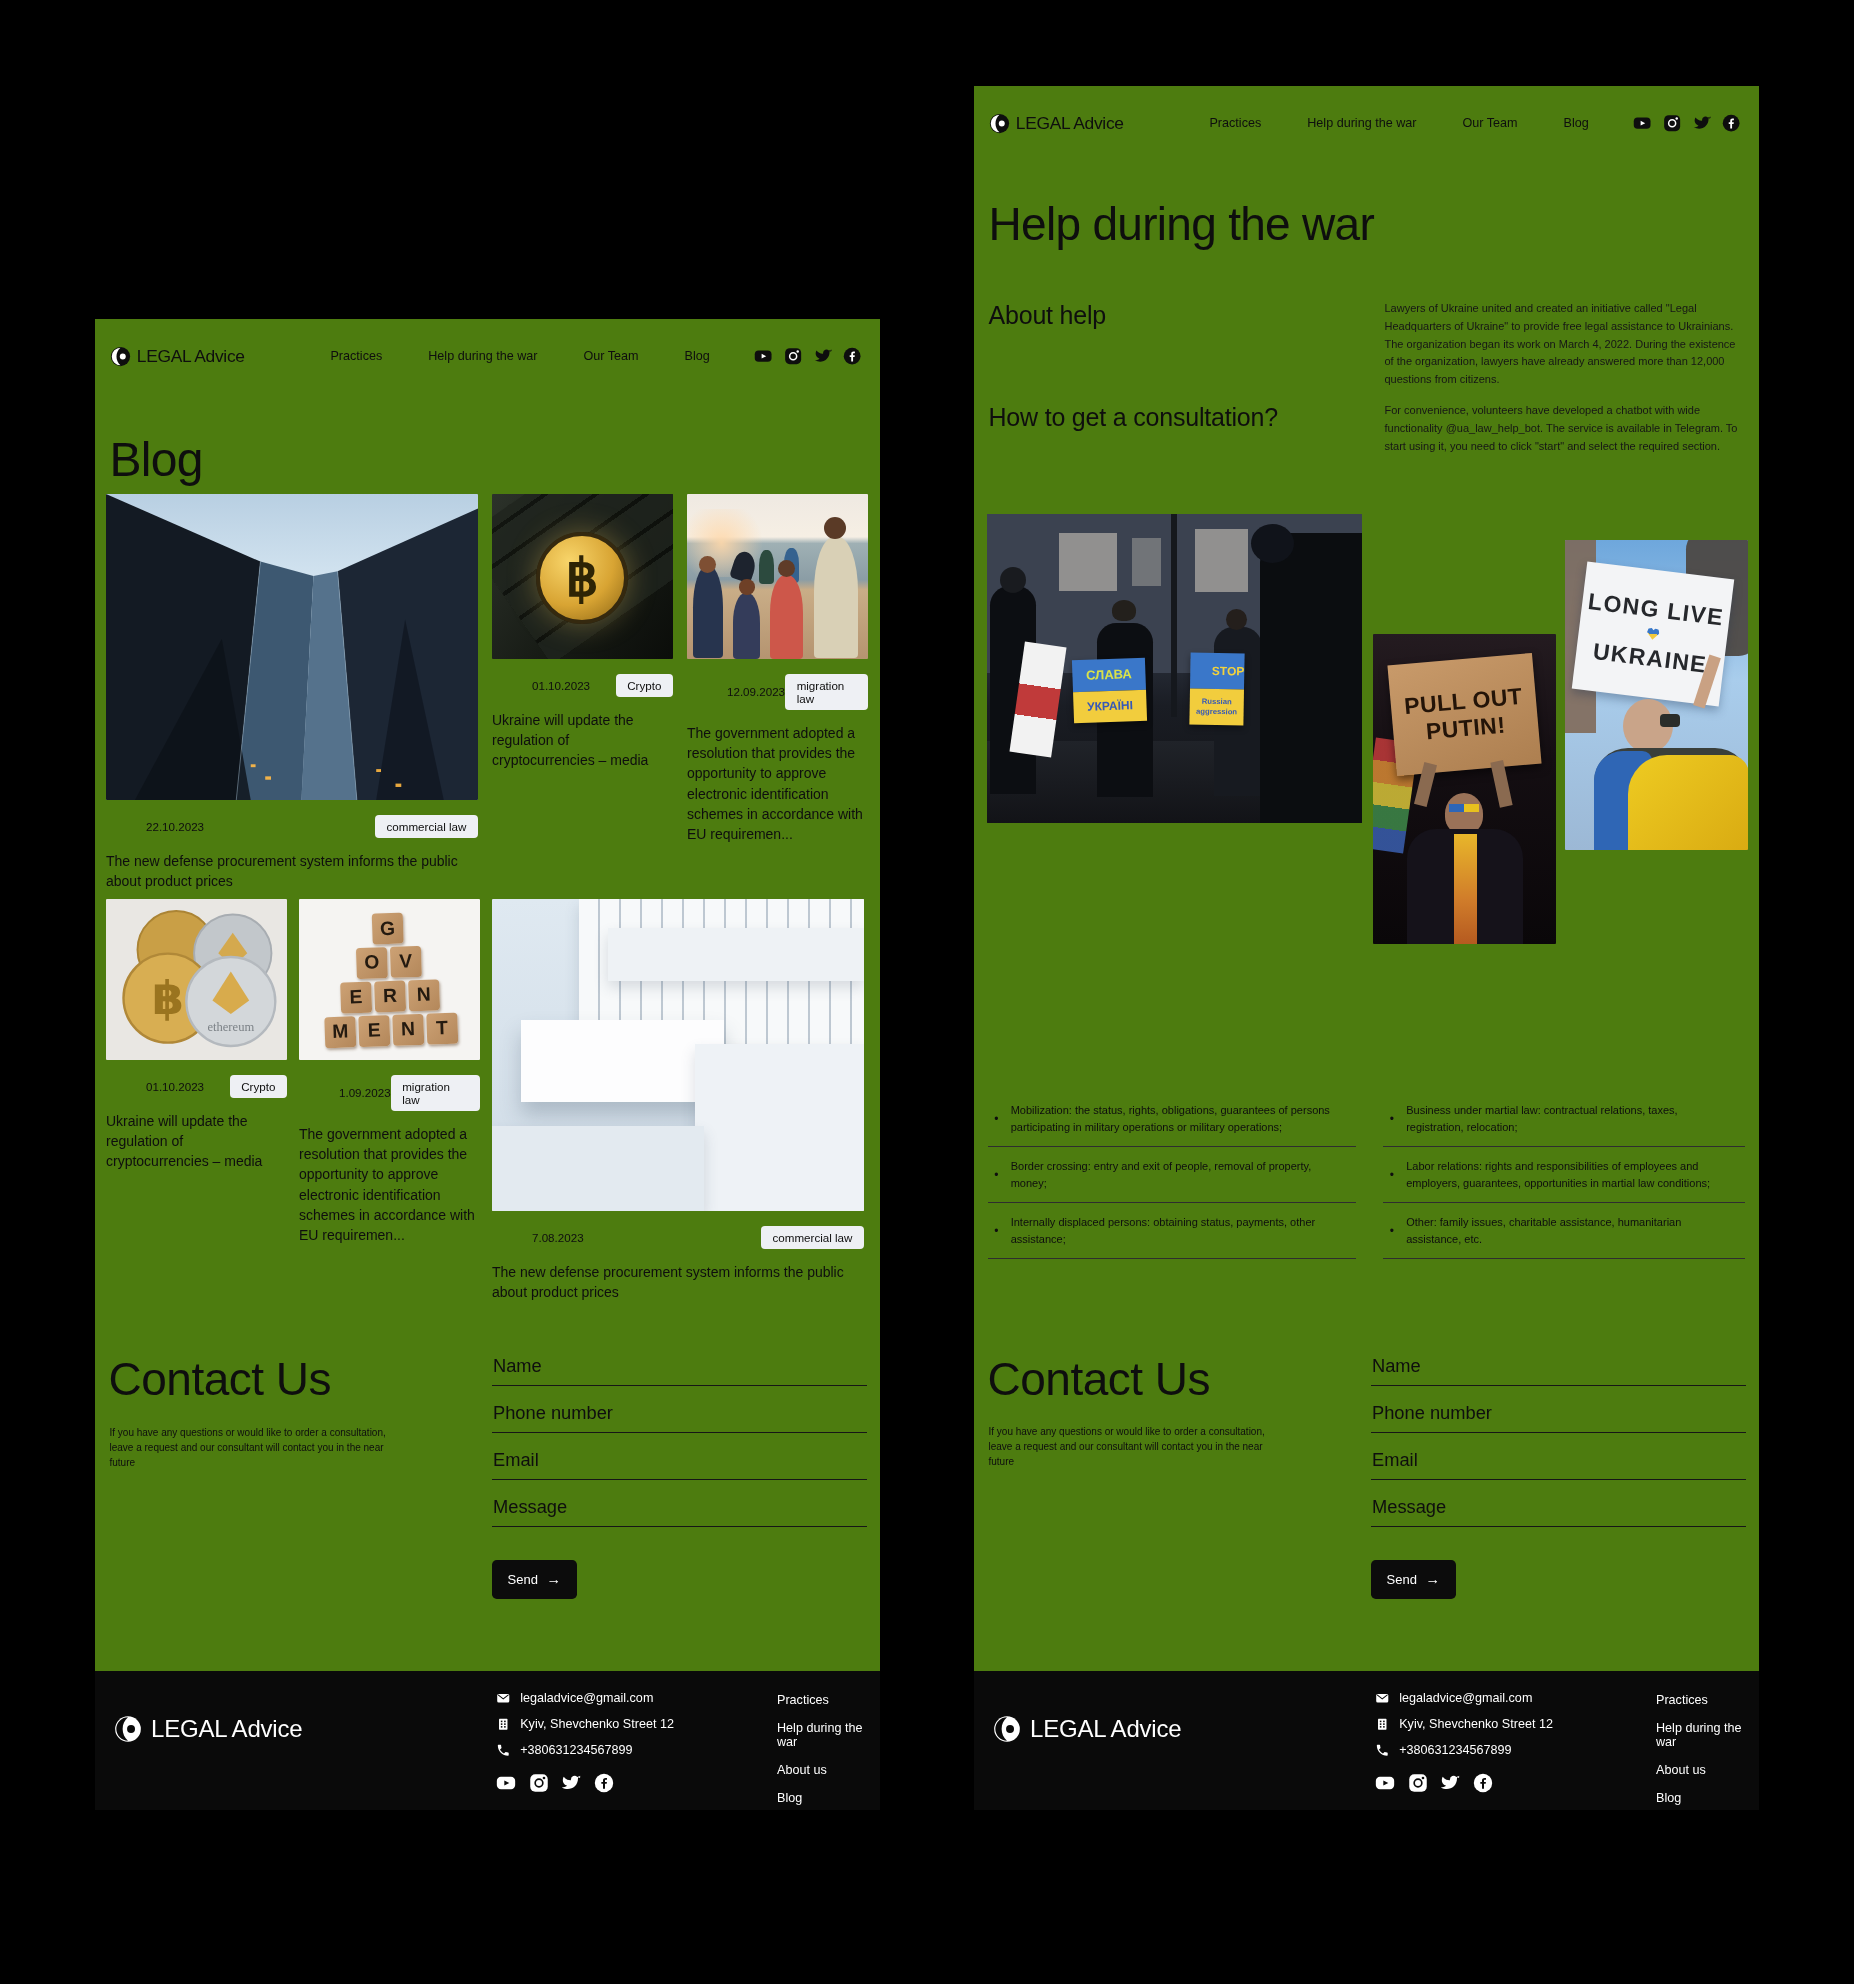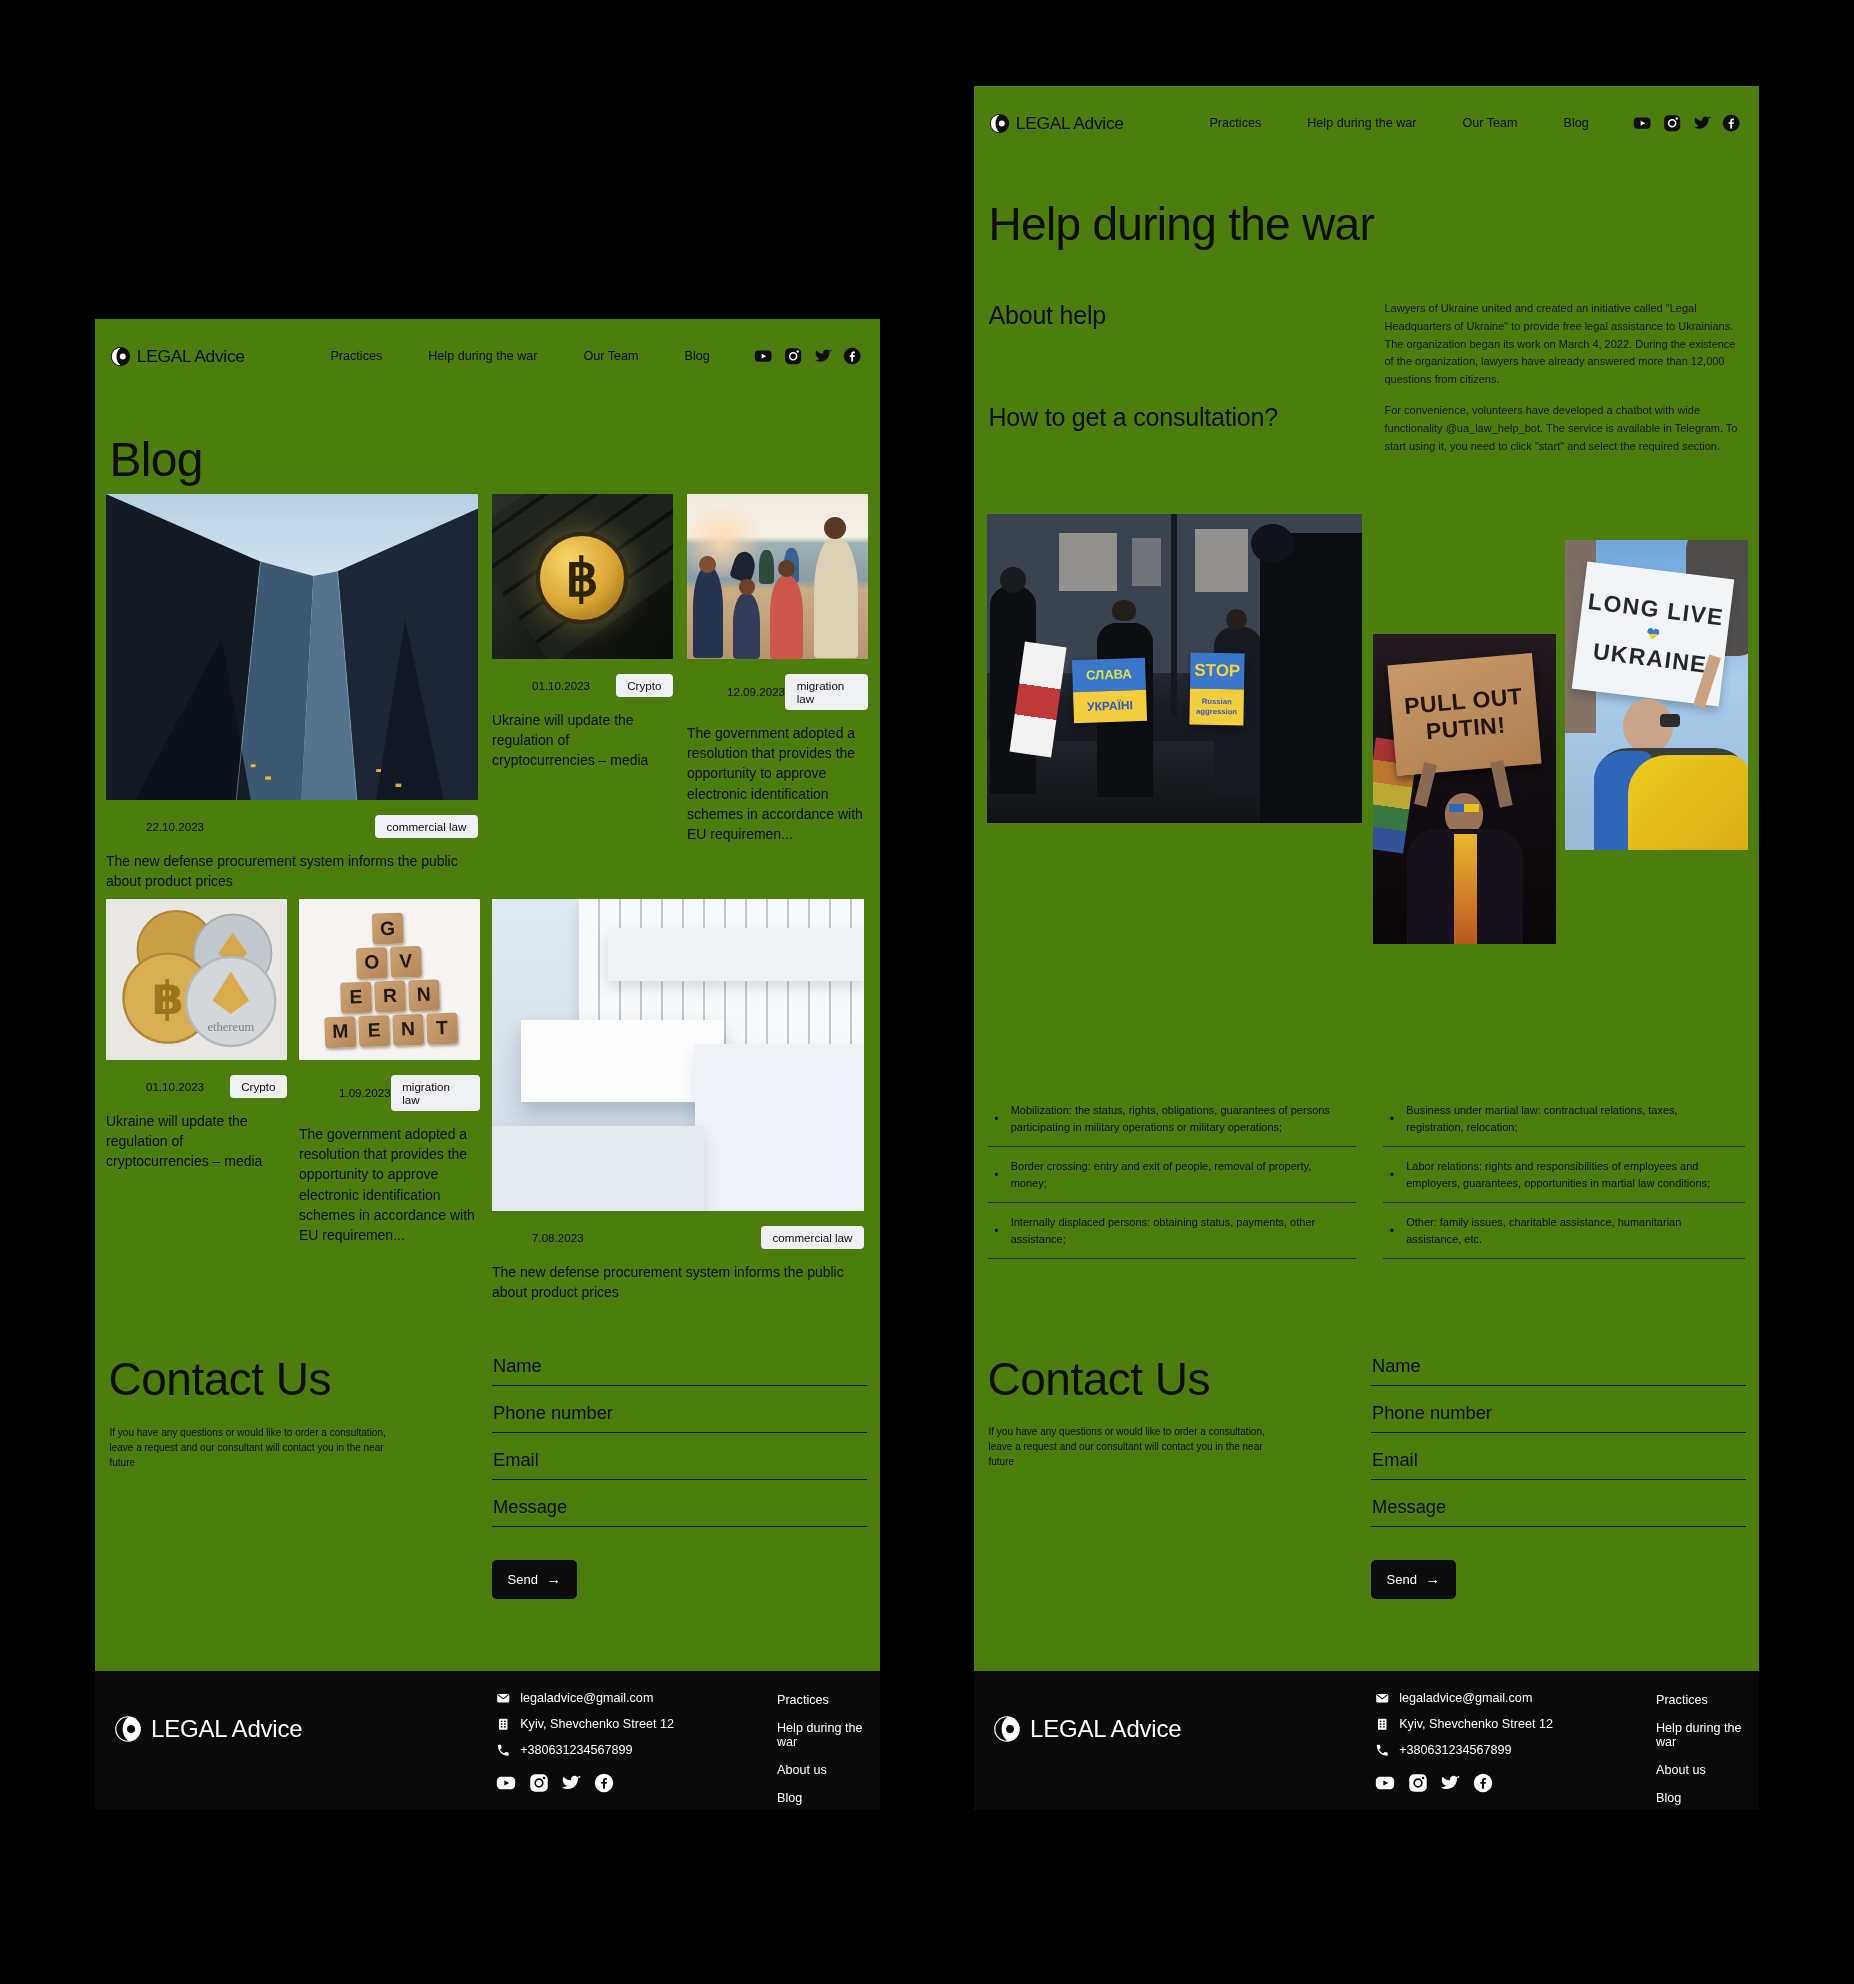--- a/index.html
+++ b/index.html
@@ -472,21 +472,21 @@
     <div class="abs" style="right:68px;top:9.7px;width:43px;height:39px;border-radius:50%;background:#10131a;"></div>
     <div class="sign" style="left:86px;top:145px;width:73px;height:63px;transform:rotate(-2deg);">
       <div class="top" style="font-size:13px;">
           <span>СЛАВА</span>
         </div>
       <div class="bot" style="font-size:12px;">
           <span>УКРАЇНІ</span>
         </div>
     </div>
     <div class="sign" style="left:203px;top:139px;width:54px;height:72px;transform:rotate(1deg);">
-      <div class="top" style="font-size:17px;color:#f2d23d;">
+      <div class="top" style="font-size:12px;color:#f2d23d;align-items:flex-end;">
           <span>STOP</span>
         </div>
       <div class="bot" style="font-size:7.7px;line-height:1.25;">
         <span>Russian</span>
         <span>aggression</span>
       </div>
     </div>
   </div>
 
   <div class="ph img-putin">

